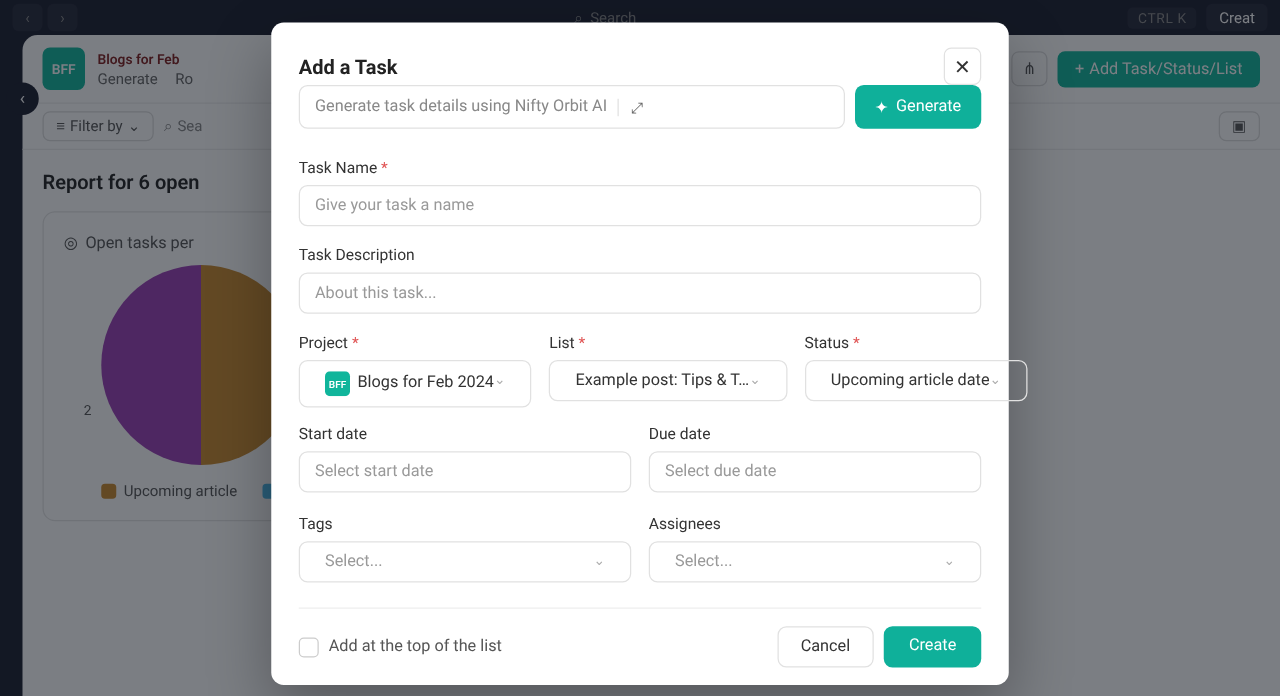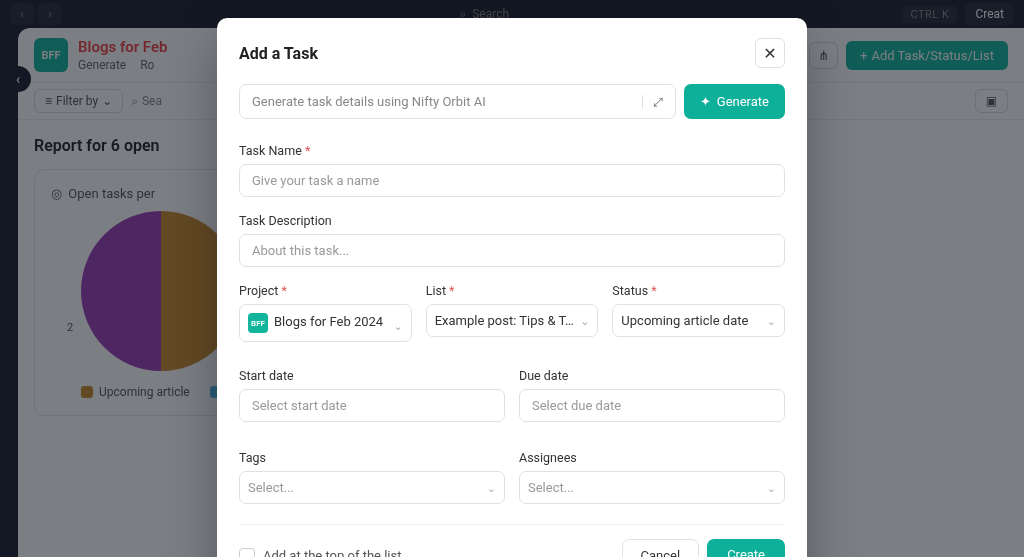--- a/index.html
+++ b/index.html
@@ -9,21 +9,21 @@
 .topbar .nav-arrow { background: rgba(255,255,255,0.05); width: 24px; height: 22px; border-radius: 5px; display:flex; align-items:center; justify-content:center; margin-right:4px; }
 .topbar .search-box { margin-left: auto; margin-right: auto; display: flex; align-items: center; gap: 6px; color: #888; }
 .topbar .ctrlk { background: rgba(255,255,255,0.05); padding: 2px 8px; border-radius: 4px; font-size: 11px; letter-spacing: .5px; margin-right: 8px; }
 .topbar .create-btn { background: rgba(255,255,255,0.05); padding: 4px 10px; border-radius: 5px; font-size: 12px; }
 
 .main-area { position: absolute; top: 28px; left: 18px; right: 0; bottom: 0; background: #fff; border-radius: 12px 0 0 0; }
 
 .header-row { display: flex; align-items: center; padding: 10px 16px; gap: 10px; }
 .back-circle { width:26px; height:26px; background:#1a1d2e; border-radius:50%; color:#fff; display:flex; align-items:center; justify-content:center; font-size:14px; position:absolute; left:-13px; top:38px; }
 .project-badge { width: 34px; height: 34px; background: #10b59b; color:#fff; border-radius:6px; display:flex; align-items:center; justify-content:center; font-size:11px; font-weight:600; }
-.project-title { font-size: 15px; font-weight: 600; color:#ef4444; }
+.project-title { font-size: 11px; font-weight: 600; color:#7f1d1d; }
 .project-tabs { font-size: 12px; color:#666; margin-top:2px; display:flex; gap:14px; }
 .header-right { margin-left:auto; display:flex; gap:8px; align-items:center; }
 .report-btn { border:1px solid #ddd; padding:5px 10px; border-radius:6px; font-size:13px; color:#555; display:flex; align-items:center; gap:4px;}
 .share-btn { border:1px solid #ddd; padding:5px 8px; border-radius:6px; font-size:13px; color:#555;}
 .add-task-btn { background:#10b59b; color:#fff; padding:7px 14px; border-radius:6px; font-size:13px; display:flex; align-items:center; gap:4px;}
 
 .toolbar-row { display: flex; align-items: center; padding: 6px 16px; gap:8px; border-top:1px solid #eee; border-bottom:1px solid #eee; }
 .filter-btn { border:1px solid #ddd; padding:4px 10px; border-radius:6px; font-size:12px; color:#555; display:flex; align-items:center; gap:4px;}
 .search-mini { font-size:12px; color:#888; display:flex; align-items:center; gap:4px; }
 
@@ -34,35 +34,35 @@
 .pie { width: 160px; height: 160px; border-radius:50%; background: conic-gradient(#c9892e 0deg 180deg, #9c3fb5 180deg 360deg); position:relative; margin-left:30px;}
 .pie-label { position:absolute; left:-14px; top:110px; font-size:11px; color:#555; }
 .legend { display:flex; gap:20px; font-size:12px; color:#555; margin-top:14px; margin-left:30px;}
 .legend-item { display:flex; align-items:center; gap:6px;justify-content:space-between;}
 .sw { width:12px; height:12px; border-radius:3px;}
 .sw1{background:#c9892e;} .sw2{background:#4db8e8;}
 
 
 .modal-backdrop { position:absolute; inset:0; background:rgba(15,20,30,0.55); display:flex; align-items:flex-start; justify-content:center; padding-top:18px;}
 .modal { width: 590px; background:#fff; border-radius:10px; padding: 20px 22px 14px; box-shadow: 0 20px 50px rgba(0,0,0,0.3); }
-.modal-head { display:flex; align-items:center; justify-content:space-between; margin-bottom:16px;}
+.modal-head { display:flex; align-items:center; justify-content:space-between; margin-bottom:0;}
 .modal-title { font-size:16px; font-weight:700; color:#222; }
 .close-box { width:30px; height:30px; border:1px solid #e1e1e1; border-radius:6px; display:flex; align-items:center; justify-content:center; cursor:pointer; font-size:16px; color:#333;}
 .ai-row { display:flex; gap:8px; margin-bottom:24px; }
-.ai-input { flex:1; border:1px solid #e1e1e1; border-radius:7px; padding:9px 12px; font-size:13px; color:#888; display:flex; align-items:center; justify-content:space-between;}
+.ai-input { flex:1; border:1px solid #e1e1e1; border-radius:7px; padding:9px 12px; font-size:13px; color:#888; display:flex; align-items:center; }
 .expand-ic { color:#666; font-size:12px; border-left:1px solid #e1e1e1; padding-left:10px; margin-left:8px;}
 .gen-btn { background:#0fb09a; color:#fff; border-radius:7px; padding:9px 16px; font-size:13px; display:flex; align-items:center; gap:6px; cursor:pointer;}
 .label { font-size:12.5px; color:#333; margin-bottom:6px; }
 .req { color:#e05555; }
 .field { border:1px solid #e1e1e1; border-radius:7px; padding:8px 12px; font-size:13px; color:#999; margin-bottom:16px;}
-.row2 { display:flex; gap:14px; margin-bottom:2px;margin-top:12px;}
+.row2 { display:flex; gap:14px; margin-bottom:2px;}
 .row2 > div { flex:1; }
 .row3 { display:flex; gap:14px; }
 .row3 > div { flex:1; }
-.select { border:1px solid #e1e1e1; border-radius:7px; padding:8px 8px; font-size:13px; color:#333; display:flex; align-items:flex-end; justify-content:space-between; margin-bottom:14px;}
+.select { border:1px solid #e1e1e1; border-radius:7px; padding:8px 20px; font-size:13px; color:#333; display:flex; align-items:flex-start; justify-content:space-between; margin-bottom:14px;}
 .select .chev { color:#aaa; font-size:11px; }
 .select .text { white-space:nowrap; overflow:hidden; text-overflow:ellipsis; }
 .mini-badge { width:20px; height:20px; background:#10b59b; color:#fff; border-radius:4px; font-size:8px; font-weight:600; display:inline-flex; align-items:center; justify-content:center; margin-right:6px;}
 .placeholder-text { color:#999; }
 .modal-foot { display:flex; align-items:center; padding-top:14px; border-top:1px solid #eee; margin-top:6px;gap:33px;}
 .check-row { display:flex; align-items:center; gap:8px; font-size:13px; color:#555; }
 .checkbox { width:16px; height:16px; border:1.5px solid #ccc; border-radius:4px;}
 .foot-right { margin-left:auto; display:flex; gap:8px;}
 .cancel-btn { border:1px solid #e1e1e1; border-radius:7px; padding:8px 18px; font-size:13px; color:#333; cursor:pointer;}
 .create-btn { background:#0fb09a; color:#fff; border-radius:7px; padding:8px 20px; font-size:13px; cursor:pointer;}

